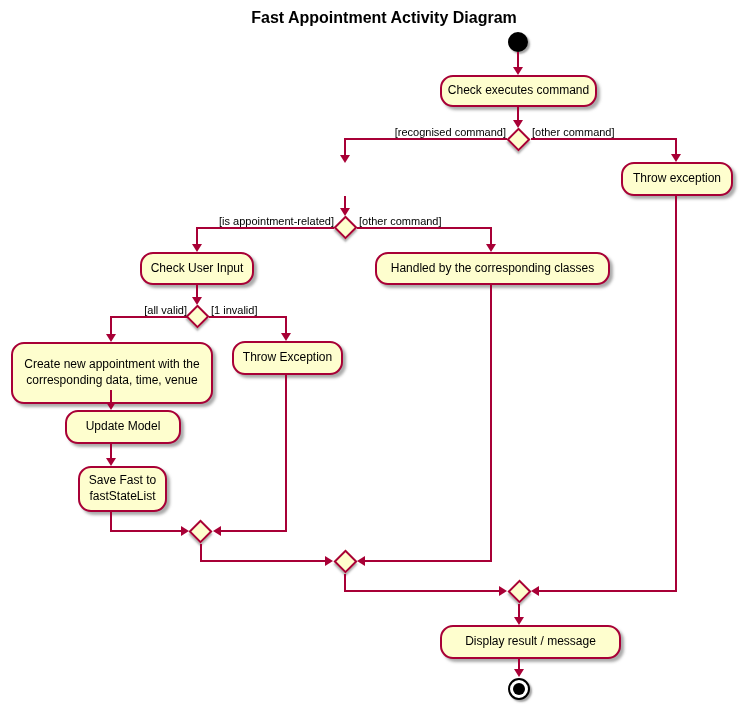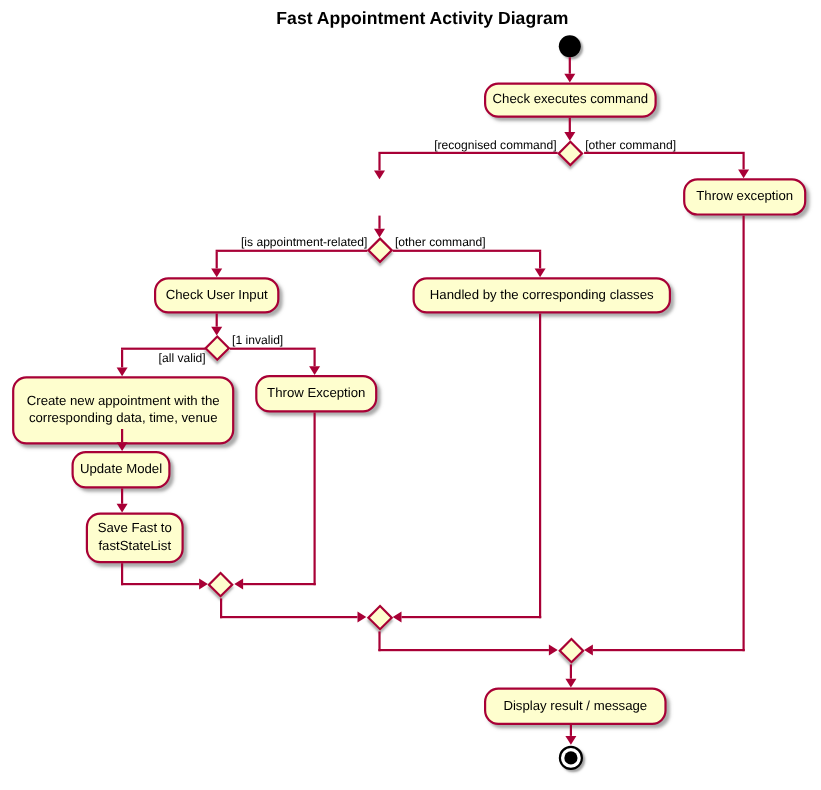--- a/index.html
+++ b/index.html
@@ -85,40 +85,40 @@
   <div class="a-d" style="left:486px;top:244px"></div>
 
   <div class="node" style="left:375px;top:252px;width:235px;height:33px">Handled by the corresponding classes</div>
 
   <div class="node" style="left:140px;top:252px;width:114px;height:33px">Check User Input</div>
 
   <div class="v" style="left:196px;top:285px;height:12px"></div>
   <div class="a-d" style="left:192px;top:297px"></div>
 
   <div class="diamond" style="left:189px;top:308px"></div>
-  <div class="elabel" style="right:559px;top:320px">[all valid]</div>
+  <div class="elabel" style="right:559px;top:304px">[all valid]</div>
   <div class="elabel" style="left:211px;top:304px">[1 invalid]</div>
 
   <div class="h" style="left:110px;top:316px;width:77px"></div>
   <div class="v" style="left:110px;top:318px;height:16px"></div>
   <div class="a-d" style="left:106px;top:334px"></div>
 
   <div class="h" style="left:209px;top:316px;width:78px"></div>
   <div class="v" style="left:285px;top:318px;height:15px"></div>
   <div class="a-d" style="left:281px;top:333px"></div>
 
   <div class="node" style="left:11px;top:342px;width:202px;height:62px">Create new appointment with the
 corresponding data, time, venue</div>
 
   <div class="node" style="left:232px;top:341px;width:111px;height:34px">Throw Exception</div>
 
   <div class="v" style="left:110px;top:390px;height:12px"></div>
   <div class="a-d" style="left:106px;top:402px"></div>
 
-  <div class="node" style="left:65px;top:410px;width:90px;height:34px">Update Model</div>
+  <div class="node" style="left:65px;top:410px;width:116px;height:34px">Update Model</div>
 
   <div class="v" style="left:110px;top:444px;height:14px"></div>
   <div class="a-d" style="left:106px;top:458px"></div>
 
   <div class="node" style="left:78px;top:466px;width:89px;height:46px">Save Fast to
 fastStateList</div>
 
   <div class="v" style="left:110px;top:512px;height:20px"></div>
   <div class="h" style="left:110px;top:530px;width:71px"></div>
   <div class="a-r" style="left:181px;top:526px"></div>
@@ -145,21 +145,21 @@
 
   <div class="v" style="left:675px;top:196px;height:396px"></div>
   <div class="h" style="left:539px;top:590px;width:138px"></div>
   <div class="a-l" style="left:531px;top:586px"></div>
 
   <div class="diamond" style="left:511px;top:583px"></div>
 
   <div class="v" style="left:518px;top:604px;height:13px"></div>
   <div class="a-d" style="left:514px;top:617px"></div>
 
-  <div class="node" style="left:440px;top:625px;width:166px;height:34px">Display result / message</div>
+  <div class="node" style="left:440px;top:625px;width:181px;height:34px">Display result / message</div>
 
   <div class="v" style="left:518px;top:659px;height:10px"></div>
   <div class="a-d" style="left:514px;top:669px"></div>
 
   <div class="end-outer">
     <div class="end-inner"></div>
   </div>
 
 </div>
 

